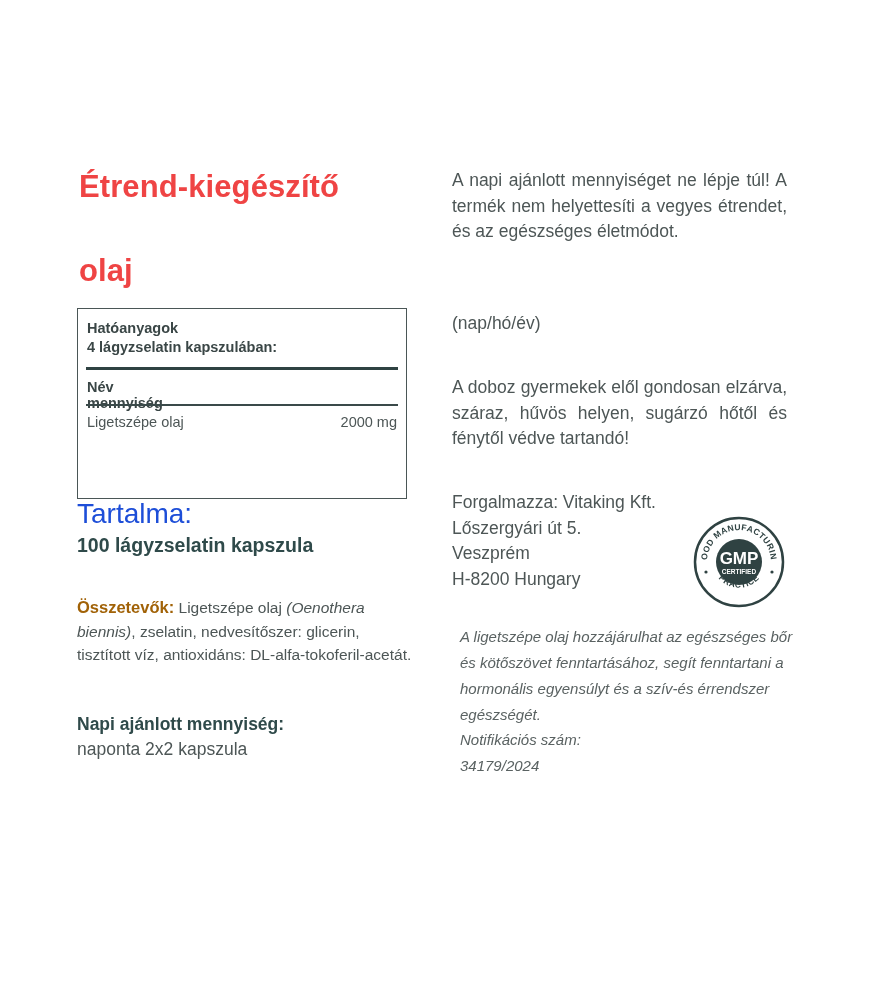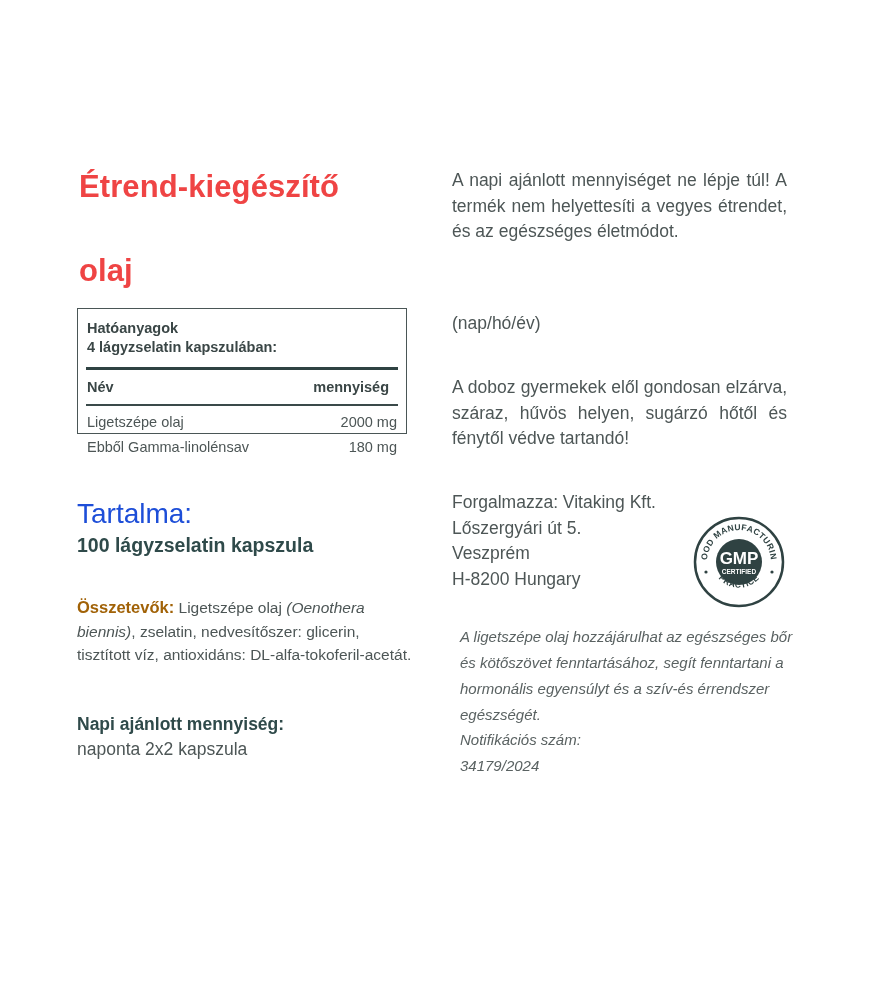--- a/index.html
+++ b/index.html
@@ -9,26 +9,26 @@
     }
     .col-left { position: absolute; left: 77px; top: 164px; width: 335px; }
     .col-right { position: absolute; left: 452px; top: 168px; width: 335px; }
 
     .main-title {
       font-size: 31px; font-weight: bold; line-height: 42px; color: #ef4444; margin: 2px;
       letter-spacing: 0.1px;
     }
 
     .active-box {
-      position: absolute; left: 0; top: 144px; width: 330px; height: 126px;
+      position: absolute; left: 0; top: 144px; width: 330px; height: 191px;
       border: 1.5px solid #4a5656; box-sizing: border-box; text-decoration: underline;
     }
     .box-head { position: absolute; left: 9px; top: 10px; font-size: 14.5px; font-weight: bold; line-height: 19px; color: #3a4646; }
     .thick-rule { position: absolute; left: 8px; right: 8px; top: 58px; height: 3px; background: #2f4242; }
-    .col-head { position: absolute; left: 9px; right: 17px; top: 70px; font-size: 14.5px; font-weight: bold; color: #3a4646; display: flex; justify-content: space-between; }
+    .col-head { position: absolute; left: 9px; right: 17px; top: 70px; font-size: 14.5px; font-weight: bold; color: #3a4646; display: flex; justify-content: space-between; flex-direction: column; }
     .thin-rule { position: absolute; left: 8px; right: 8px; top: 95px; height: 1.5px; background: #3a4a4a; }
     .ing-row { position: absolute; left: 9px; right: 9px; font-size: 14.5px; color: #4d5656; display: flex; justify-content: space-between; }
     .ing-row.r0 { top: 105px; }
     .ing-row.r1 { top: 130px; }
 
     .tartalma { position: absolute; left: 0; top: 334px; width: 340px; }
     .tartalma-title { font-size: 28px; font-weight: normal; color: #1d4ed8; line-height: 32px; }
     .tartalma-value { font-size: 19.5px; font-weight: bold; color: #2f4a4a; line-height: 30px; }
 
     .osszetevok { position: absolute; left: 0; top: 432px; width: 335px; font-size: 15.5px; line-height: 23.5px; color: #4d5656; }
@@ -67,24 +67,20 @@
     </div>
     <div class="thick-rule"></div>
     <div class="col-head">
       <span>Név</span>
       <span>mennyiség</span>
     </div>
     <div class="thin-rule"></div>
     <div class="ing-row r0">
       <span>Ligetszépe olaj</span>
       <span>2000 mg</span>
-    </div>
-    <div class="ing-row r1">
-      <span>Ebből Gamma-linolénsav</span>
-      <span>180 mg</span>
     </div>
   </div>
 
   <div class="tartalma">
     <div class="tartalma-title">Tartalma:</div>
     <div class="tartalma-value">100 lágyzselatin kapszula</div>
   </div>
 
   <div class="osszetevok"><span class="lbl">Összetevők:</span><span> Ligetszépe olaj </span><i>(Oenothera biennis)</i><span>, zselatin, nedvesítőszer: glicerin, tisztított víz, antioxidáns: DL-alfa-tokoferil-acetát.</span></div>
 

